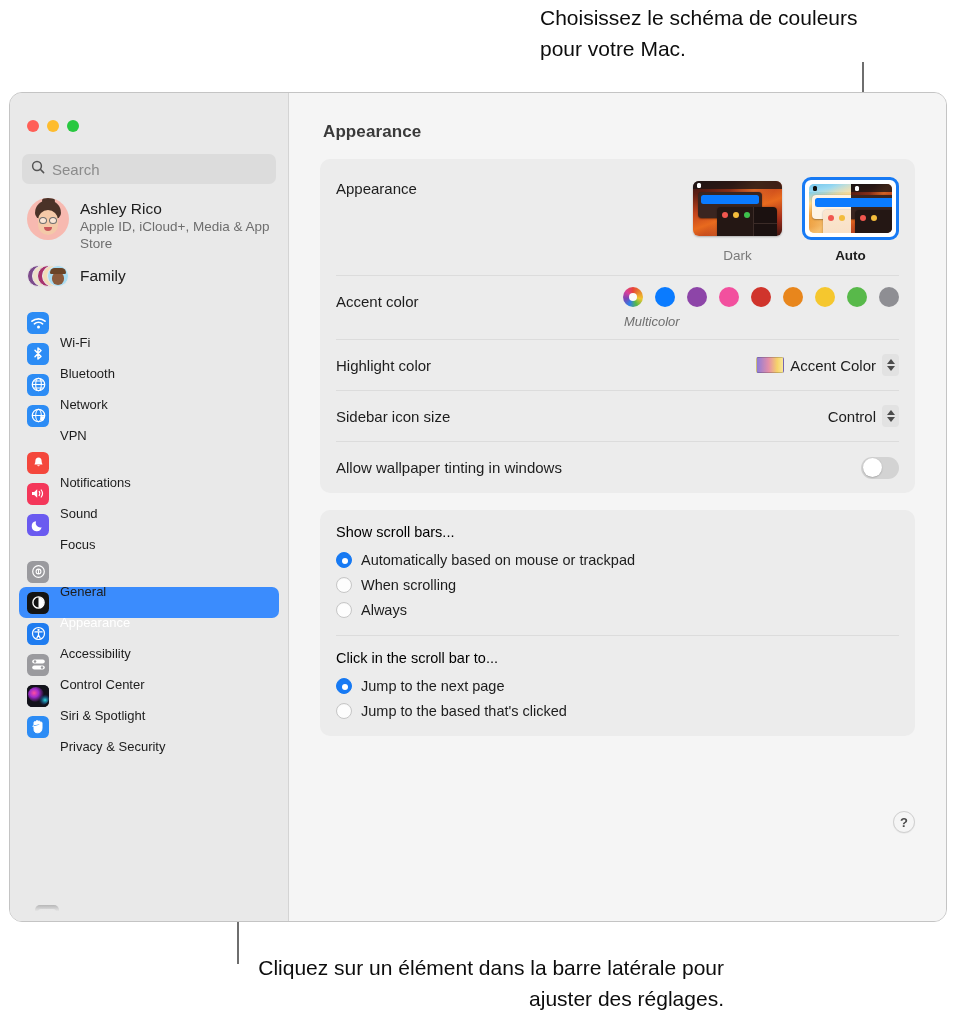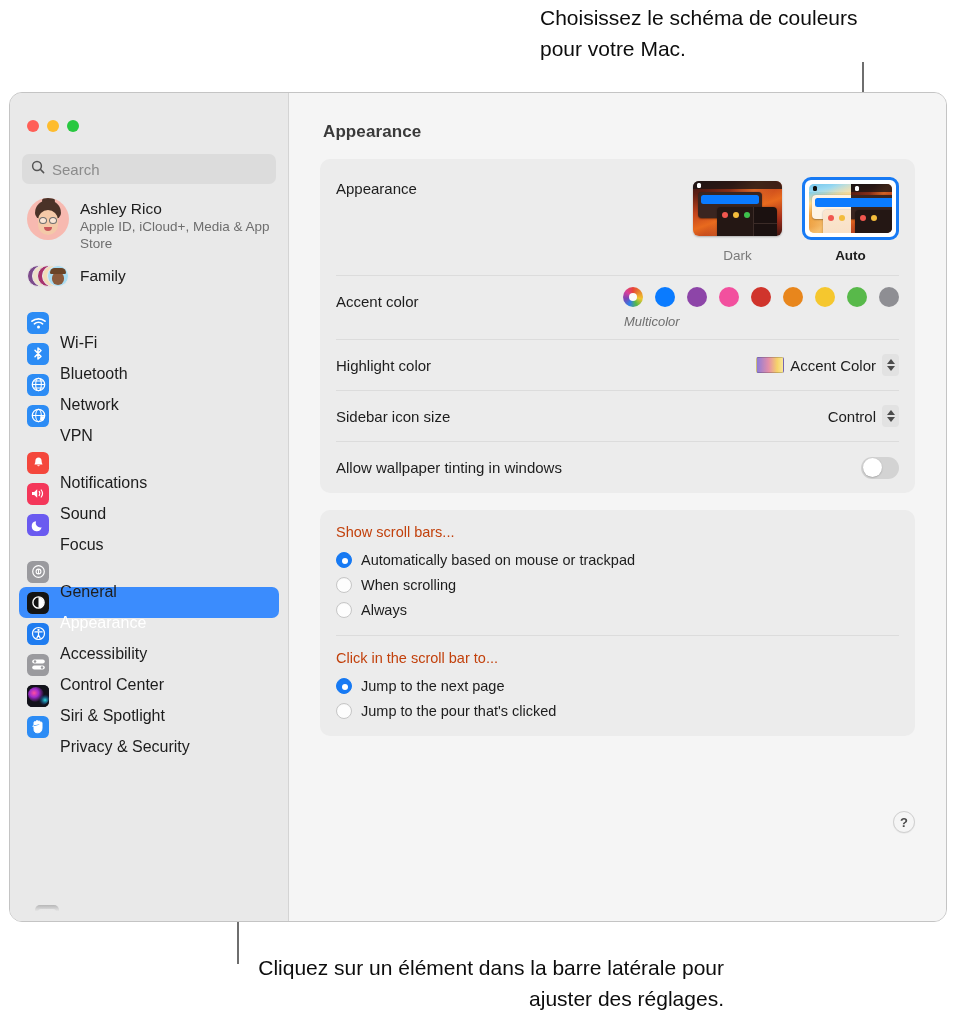--- a/index.html
+++ b/index.html
@@ -122,21 +122,21 @@
 
   .nav-group { margin-top: 16px; }
   .nav-item {
     display: flex; align-items: center;
     height: 31px; margin: 0 9px;
     padding: 0 8px; gap: 11px;
     border-radius: 7px;
   }
   .nav-item.selected { background: #3b8cfd; }
   .nav-item.selected .nav-label { color: #ffffff; }
-  .nav-label { font-size: 16px; color: #1d1d1d; white-space: nowrap; margin-top: 40px; }
+  .nav-label { font-size: 13px; color: #1d1d1d; white-space: nowrap; margin-top: 40px; }
   .nav-icon {
     width: 22px; height: 22px; border-radius: 5.5px;
     flex: 0 0 22px;
     display: flex; align-items: center; justify-content: center;
     position: relative;
   }
   .nav-icon svg { display: block; }
 
   #sidebar-fade {
     position: absolute; left: 0; bottom: 0; width: 100%; height: 34px;
@@ -295,21 +295,21 @@
   }
   .toggle .knob {
     position:absolute; left:1.5px; top:1.5px; width:19px; height:19px;
     border-radius:50%; background:#fff; box-shadow:0 .5px 1.5px rgba(0,0,0,.28);
   }
 
   
   #scroll-card { padding: 0 16px; }
   .sect { padding: 14px 0 13px 0; border-bottom: 1px solid #dcdcdc; }
   .sect:last-child { border-bottom: none; }
-  .sect-title { font-size: 14.5px; color: #c2410c; margin-bottom: 7px; }
+  .sect-title { font-size: 14.5px; color: #000000; margin-bottom: 7px; }
   .radio-row { display:flex; align-items:center; gap:9px; height: 25px; }
   .radio {
     width: 16px; height: 16px; border-radius: 50%;
     background: #fdfdfd; border: .8px solid #c6c6c6;
     flex:0 0 16px; position:relative;
     box-shadow: inset 0 .5px 1px rgba(0,0,0,.06);
   }
   .radio.on { background: #177af4; border-color:#177af4; }
   .radio.on::after {
     content:""; position:absolute; left:5px; top:5px; width:6px; height:6px;
@@ -692,21 +692,21 @@
       </div>
 
       <div class="sect">
         <div class="sect-title">Click in the scroll bar to...</div>
         <div class="radio-row">
           <span class="radio on"></span>
           <span class="radio-label">Jump to the next page</span>
         </div>
         <div class="radio-row">
           <span class="radio"></span>
-          <span class="radio-label">Jump to the pour that's clicked</span>
+          <span class="radio-label">Jump to the based that's clicked</span>
         </div>
       </div>
 
     </div>
 
     <div id="help-btn">?</div>
 
   </div>
 </div>
 

